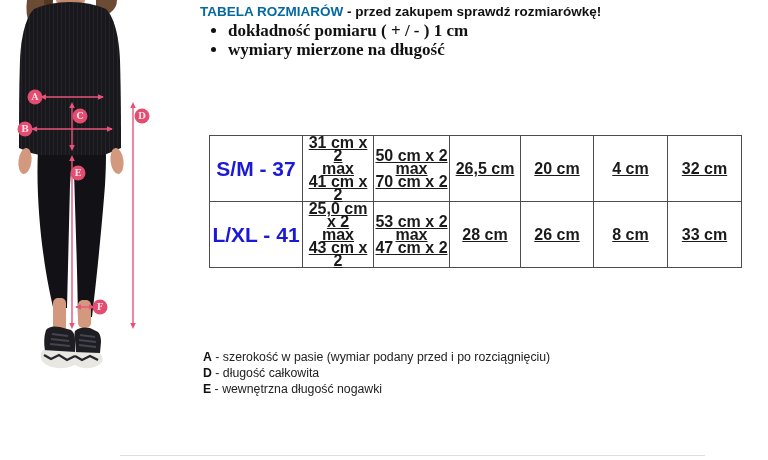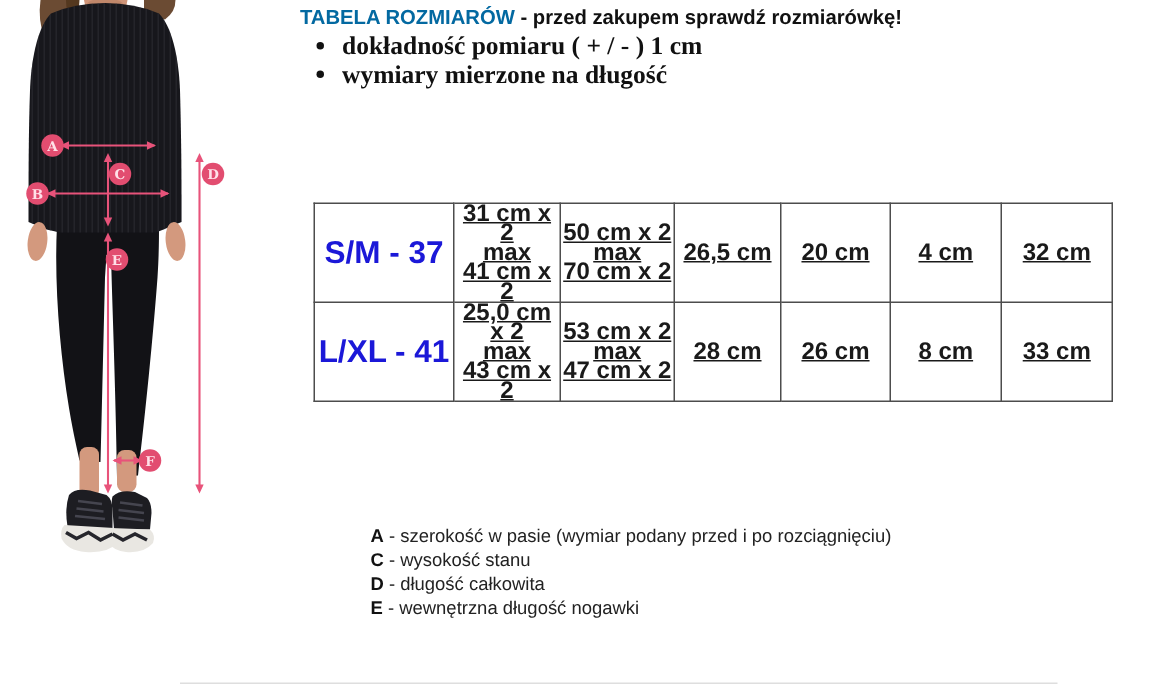--- a/index.html
+++ b/index.html
@@ -20,21 +20,21 @@
   tr.hd{height:44px;}
   tr.r1{height:44px;}
   tr.r2{height:42px;}
   td.model{font-size:11px;font-weight:bold;color:#1a1a1a;letter-spacing:.3px;}
   td.letter{font-size:21px;font-weight:bold;color:#ee1f1f;}
   td.sizecell{font-size:21px;font-weight:bold;color:#1b18d8;}
   td.val{font-size:16px;font-weight:bold;color:#1a1a1a;line-height:13px;text-decoration:underline;}
   td.val span{display:block;}
   
   .legend{position:absolute;left:203px;top:349px;}
-  .legend .lg{font-size:12.3px;color:#222;line-height:16px;white-space:nowrap;margin-left:44px;}
+  .legend .lg{font-size:12.3px;color:#222;line-height:16px;white-space:nowrap;}
   .legend .lg b{color:#111;}
   
   .divider{position:absolute;left:120px;top:455px;width:585px;height:1px;background:#dedede;}
 </style>
 </head>
 <body>
 
 <div class="figure">
 <svg width="170" height="380" viewBox="0 0 170 380" xmlns="http://www.w3.org/2000/svg">
   <defs>
@@ -211,18 +211,17 @@
         </td>
       <td class="val">
           <span>33 cm</span>
         </td>
     </tr>
   </tbody>
 </table>
 
 <div class="legend">
   <div class="lg"><b>A</b><span> - </span><span>szerokość w pasie (wymiar podany przed i po rozciągnięciu)</span></div>
-  <div class="lg"><b>C</b><span> - </span><span>wysokość stanu</span></div>
   <div class="lg"><b>D</b><span> - </span><span>długość całkowita</span></div>
   <div class="lg"><b>E</b><span> - </span><span>wewnętrzna długość nogawki</span></div>
 </div>
 
 <div class="divider"></div>
 
 </body></html>

